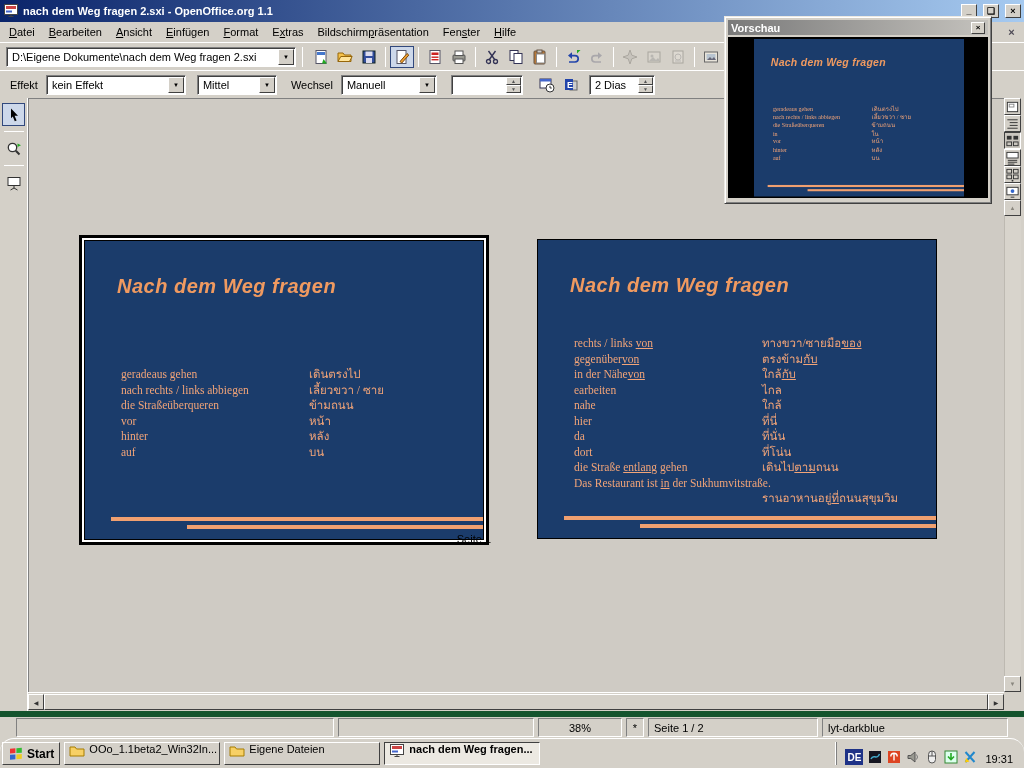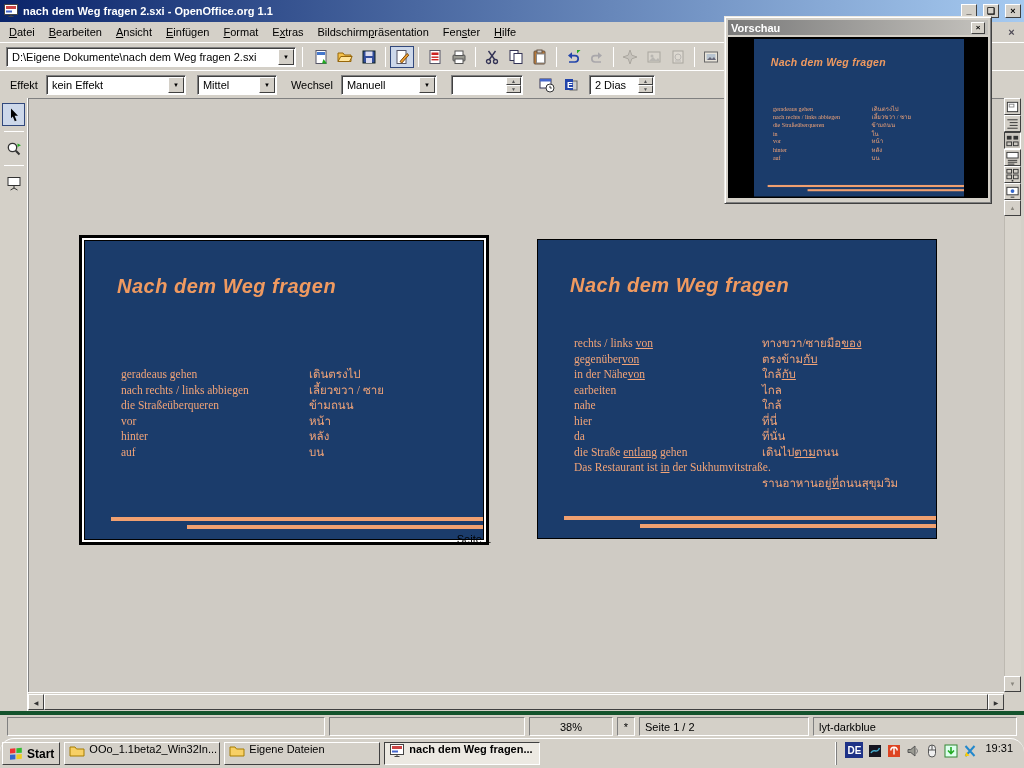--- a/index.html
+++ b/index.html
@@ -131,42 +131,42 @@
   .hscroll { position:absolute; left:28px; top:692px; width:976px; height:18px; background:#D4D0C8; display:flex; border-top:1px solid #fff; }
   .harrow {
     width:16px; height:16px; margin-top:1px; background:#D4D0C8; border:1px solid;
     border-color:#fff #404040 #404040 #fff; font-size:6px; color:#333;
     display:flex; align-items:center; justify-content:center; flex:0 0 auto;
   }
   .htrack { flex:1; margin-top:1px; height:16px; background:#D4D0C8; border:1px solid; border-color:#fff #404040 #404040 #fff; }
   .corner { position:absolute; left:1004px; top:692px; width:17px; height:18px; background:#D4D0C8; }
   .statusbar {
     position:absolute; left:0; top:711px; width:1024px; height:27px; background:#D4D0C8;
-    display:flex; align-items:center; gap:4px; padding:0 7px; border-top:4px solid #14532d;
+    display:flex; align-items:center; gap:4px; padding:0 16px; border-top:6px solid #14532d;
   }
   .sfield {
     height:19px; border:1px solid; border-color:#808080 #fff #fff #808080;
     display:flex; align-items:center; padding:0 5px; flex:0 0 auto; white-space:nowrap;
   }
   .taskbar {
     position:absolute; left:0; top:738px; width:1024px; height:30px; background:#D4D0C8;
     border-top:1px solid #fff; display:flex; align-items:center; padding:0 2px; gap:4px;border-radius:14px;
   }
   .startbtn {
     height:23px; display:flex; align-items:center; gap:3px; font-weight:bold; font-size:12px;
     padding:0 5px; border:1px solid; border-color:#fff #404040 #404040 #fff; flex:0 0 auto;
   }
   .taskbtn {
     width:156px; height:23px; display:flex; gap:4px; padding:0 4px;
     border:1px solid; border-color:#fff #404040 #404040 #fff;
     overflow:hidden; white-space:nowrap; flex:0 0 auto;
   }
   .taskbtn.active { border-color:#404040 #fff #fff #404040; background:#ece9e2; font-weight:bold; }
   .taskbtn svg, .startbtn svg { flex:0 0 auto; }
-  .tray { margin-left:auto; display:flex; align-items:flex-start; gap:3px; height:23px; padding:0 5px 0 8px; border-left:1px solid #808080; box-shadow:-1px 0 0 #fff; }
+  .tray { margin-left:auto; display:flex; align-items:flex-end; gap:3px; height:23px; padding:0 5px 0 8px; border-left:1px solid #808080; box-shadow:-1px 0 0 #fff; }
   .lang { width:18px; height:16px; background:#1E3287; color:#fff; font-weight:bold; font-size:10px; display:flex; align-items:center; justify-content:center; }
   .tico { width:17px; height:17px; display:flex; align-items:center; justify-content:center; }
   .clock { padding:0 4px; font-size:11px; }
 </style>
 </head>
 <body>
 
 <div class="titlebar">
   <span class="ticon">
       <svg viewBox="0 0 16 16" width="16" height="16">
@@ -408,20 +408,21 @@
     <div class="slide">
       <div class="slide-title">Nach dem Weg fragen</div>
       <div class="vrows rows-s2">
           <div class="vrow"><span class="de"><span>rechts / links </span><span class="u">von</span></span><span class="th"><span>ทางขวา/ซายมือ</span><span class="u">ของ</span></span></div>
           <div class="vrow"><span class="de"><span>gegenüber</span><span class="u">von</span></span><span class="th"><span>ตรงข้าม</span><span class="u">กับ</span></span></div>
           <div class="vrow"><span class="de"><span>in der Nähe</span><span class="u">von</span></span><span class="th"><span>ใกล้</span><span class="u">กับ</span></span></div>
           <div class="vrow"><span class="de"><span>earbeiten</span></span><span class="th"><span>ไกล</span></span></div>
           <div class="vrow"><span class="de"><span>nahe</span></span><span class="th"><span>ใกล้</span></span></div>
           <div class="vrow"><span class="de"><span>hier</span></span><span class="th"><span>ที่นี่</span></span></div>
           <div class="vrow"><span class="de"><span>da</span></span><span class="th"><span>ที่นั่น</span></span></div>
+          <div class="vrow"><span class="de"><span>dort</span></span><span class="th"><span>ที่โน่น</span></span></div>
           <div class="vrow"><span class="de"><span>die Straße </span><span class="u">entlang</span><span> gehen</span></span><span class="th"><span>เดินไป</span><span class="u">ตาม</span><span>ถนน</span></span></div>
           <div class="vrow full"><span class="de"><span>Das Restaurant ist </span><span class="u">in</span><span> der Sukhumvitstraße.</span></span><span class="th"></span></div>
           <div class="vrow"><span class="de"></span><span class="th"><span>รานอาหานอยู่</span><span class="u">ที่</span><span>ถนนสุขุมวิม</span></span></div>
         </div>
       <div class="l1"></div>
       <div class="l2"></div>
     </div>
   </div>
 </div>
 

